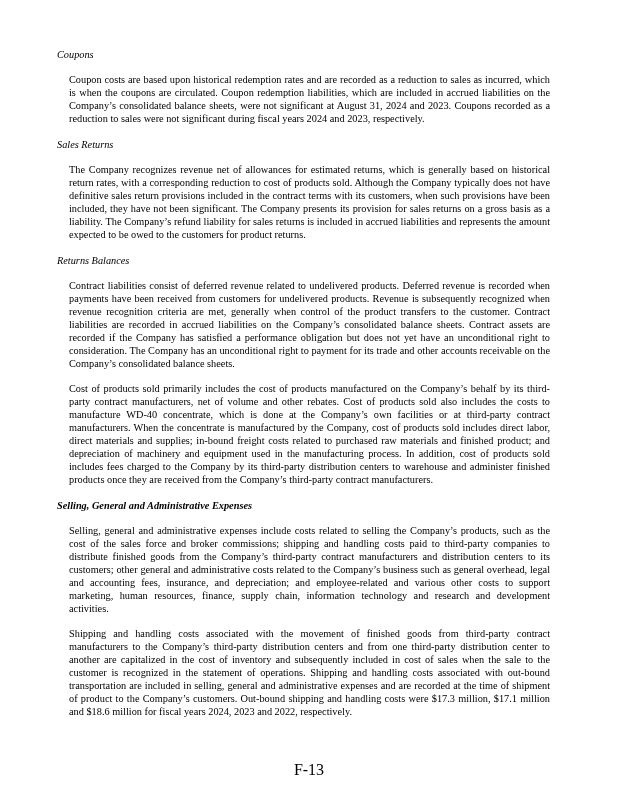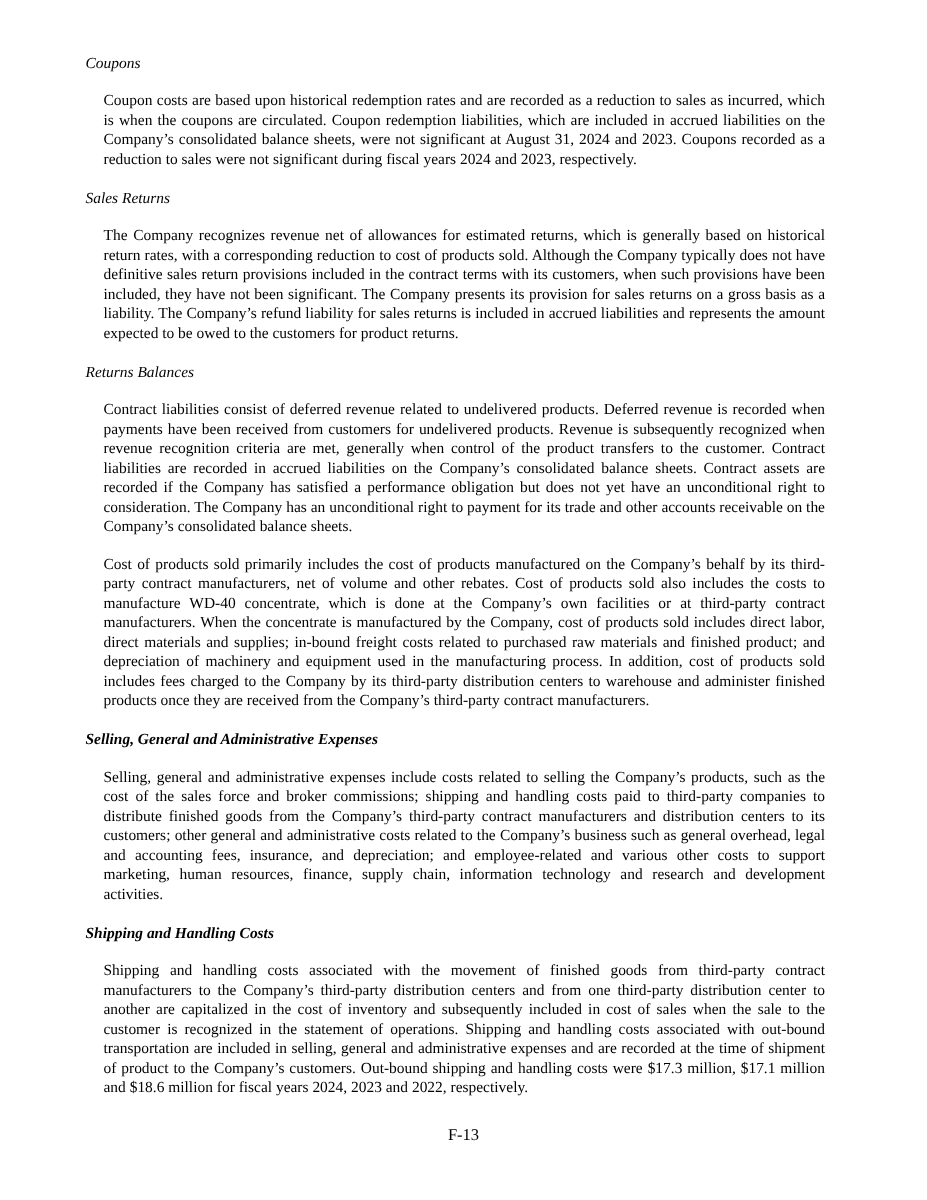--- a/index.html
+++ b/index.html
@@ -21,35 +21,35 @@
   }
   .doc-section { margin: 0; }
   .doc-heading {
     font-size: 10.3px;
     line-height: 13px;
     font-style: italic;
     font-weight: normal;
     margin: 13px 0 12px 0;
   }
   .doc-heading.bold { font-weight: bold; }
-  .doc-section:first-child .doc-heading { margin-top: 0; }
+  .doc-section:first-child .doc-heading { margin-top: 12px; }
   .body-text {
     margin: 12px;
     font-size: 10.3px;
     line-height: 13px;
     text-align: justify;
     text-justify: inter-word;
   }
   .page-footer {
     position: absolute;
     left: 0;
     right: 0;
-    bottom: 36px;
+    bottom: 24px;
     text-align: center;
-    font-size: 11px;
+    font-size: 16px;
     line-height: 13px;
   }
 </style>
 </head>
 <body>
 
 <div class="page">
 
   <section class="doc-section">
     <h3 class="doc-heading">Coupons</h3>
@@ -69,19 +69,18 @@
   <section class="doc-section">
     <p class="body-text">Cost of products sold primarily includes the cost of products manufactured on the Company’s behalf by its third-party contract manufacturers, net of volume and other rebates. Cost of products sold also includes the costs to manufacture WD-40 concentrate, which is done at the Company’s own facilities or at third-party contract manufacturers. When the concentrate is manufactured by the Company, cost of products sold includes direct labor, direct materials and supplies; in-bound freight costs related to purchased raw materials and finished product; and depreciation of machinery and equipment used in the manufacturing process. In addition, cost of products sold includes fees charged to the Company by its third-party distribution centers to warehouse and administer finished products once they are received from the Company’s third-party contract manufacturers.</p>
   </section>
 
   <section class="doc-section">
     <h3 class="doc-heading bold">Selling, General and Administrative Expenses</h3>
     <p class="body-text">Selling, general and administrative expenses include costs related to selling the Company’s products, such as the cost of the sales force and broker commissions; shipping and handling costs paid to third-party companies to distribute finished goods from the Company’s third-party contract manufacturers and distribution centers to its customers; other general and administrative costs related to the Company’s business such as general overhead, legal and accounting fees, insurance, and depreciation; and employee-related and various other costs to support marketing, human resources, finance, supply chain, information technology and research and development activities.</p>
   </section>
 
   <section class="doc-section">
-    <h3 class="doc-heading bold">Shipping and Handling Costs</h3>
     <p class="body-text">Shipping and handling costs associated with the movement of finished goods from third-party contract manufacturers to the Company’s third-party distribution centers and from one third-party distribution center to another are capitalized in the cost of inventory and subsequently included in cost of sales when the sale to the customer is recognized in the statement of operations. Shipping and handling costs associated with out-bound transportation are included in selling, general and administrative expenses and are recorded at the time of shipment of product to the Company’s customers. Out-bound shipping and handling costs were $17.3 million, $17.1 million and $18.6 million for fiscal years 2024, 2023 and 2022, respectively.</p>
   </section>
 
   <div class="page-footer">F-13</div>
 
 </div>
 
 </body></html>

